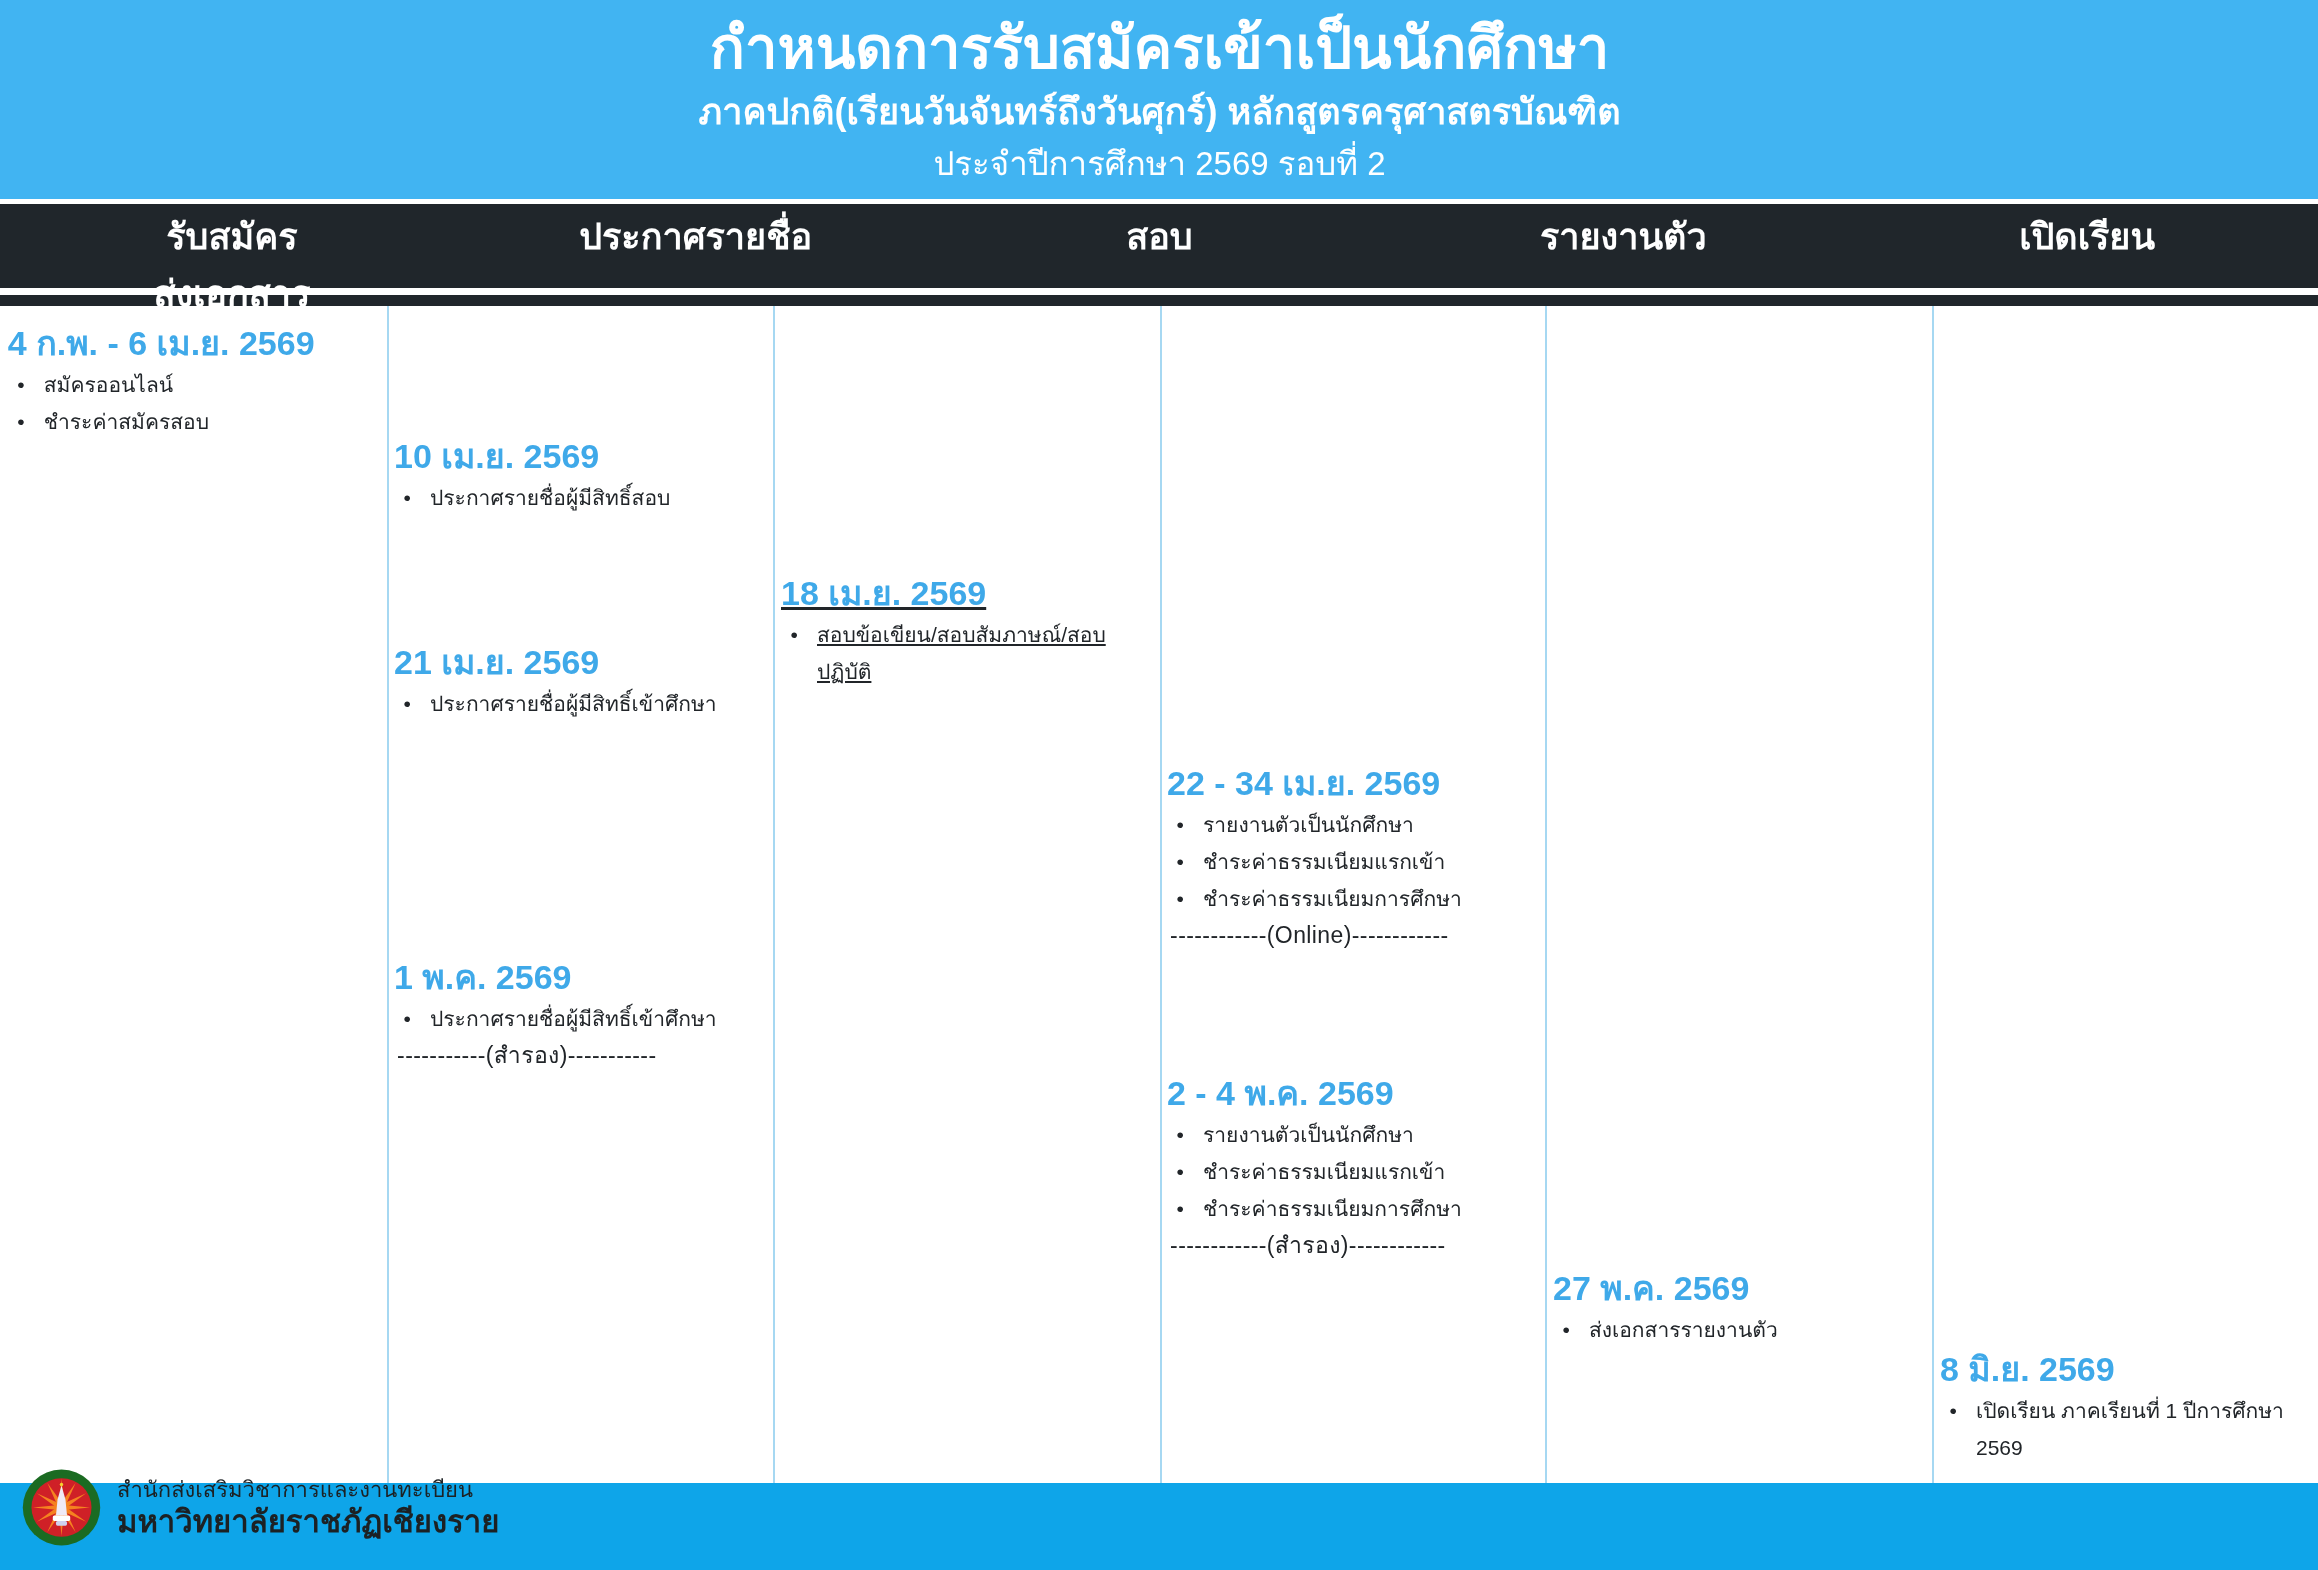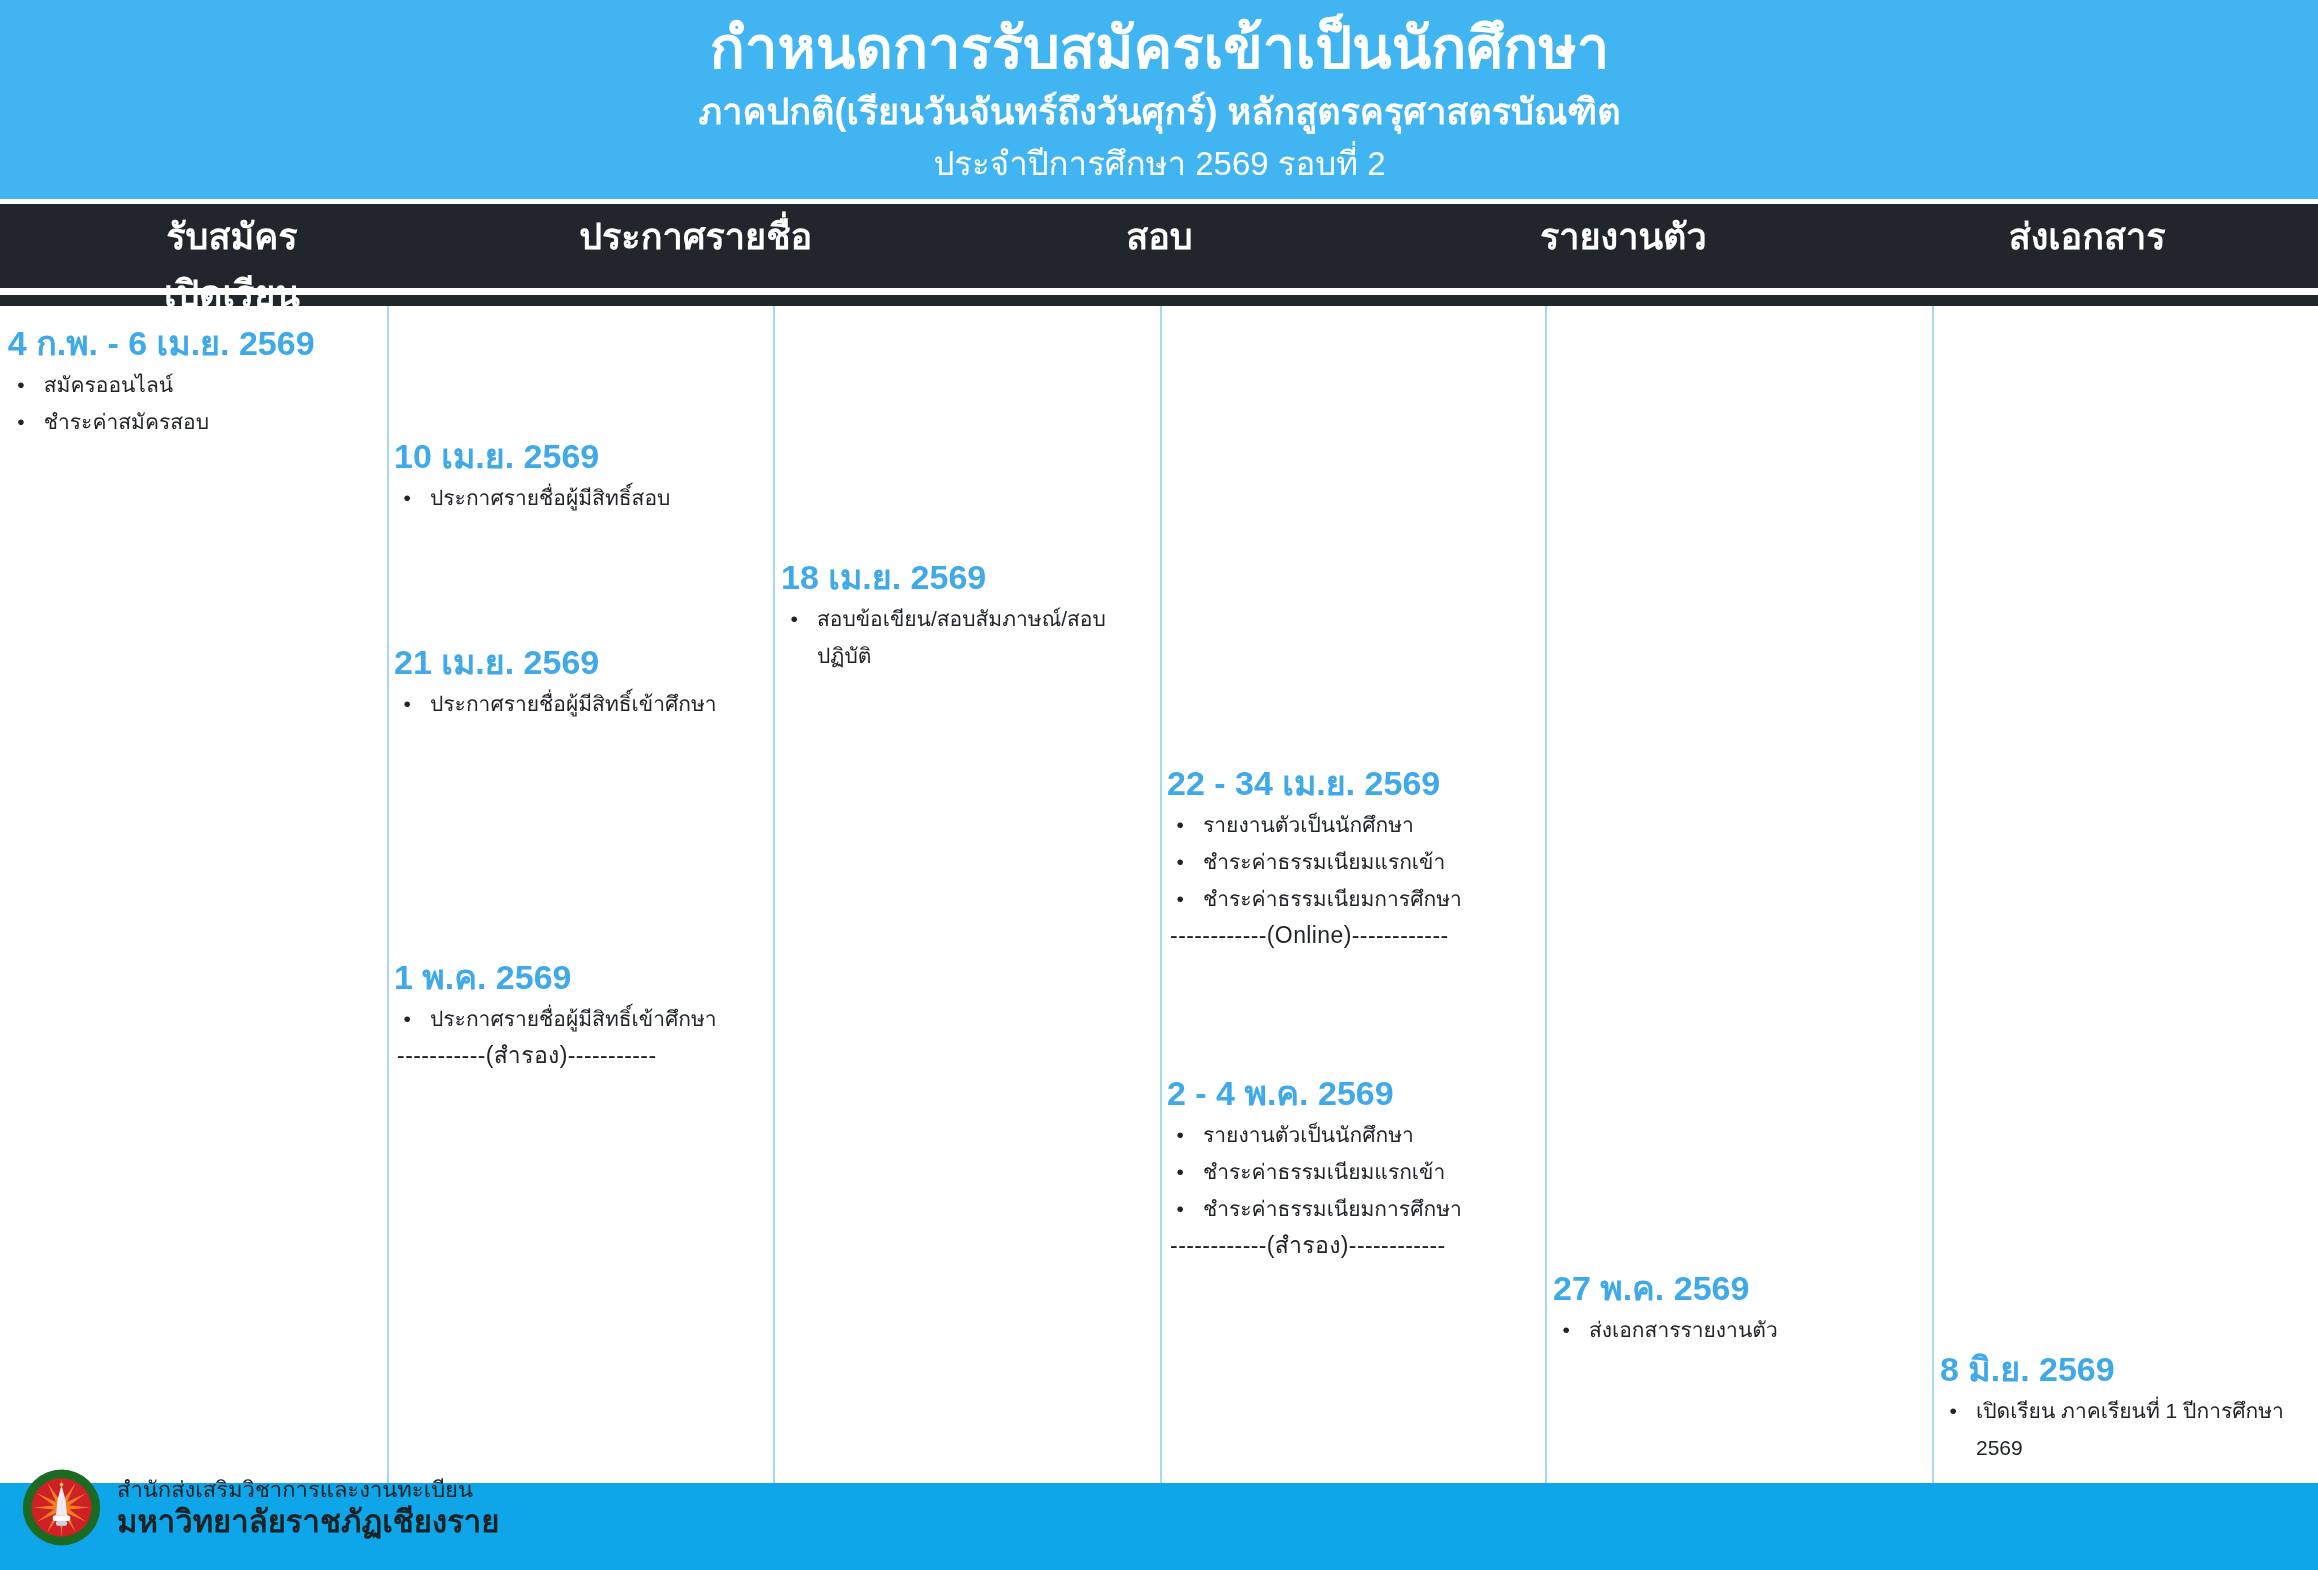--- a/index.html
+++ b/index.html
@@ -53,22 +53,22 @@
     <div class="line3">ประจำปีการศึกษา 2569 รอบที่ 2</div>
   </header>
 
   <div class="gap1"></div>
   <div class="thinbar"></div>
   <div class="headbar">
       <div>รับสมัคร</div>
       <div>ประกาศรายชื่อ</div>
       <div>สอบ</div>
       <div>รายงานตัว</div>
+      <div>เปิดเรียน</div>
       <div>ส่งเอกสาร</div>
-      <div>เปิดเรียน</div>
     </div>
   <div class="gap2"></div>
   <div class="strip"></div>
 
   <div class="grid">
       <div class="entry" style="left: 7.8px; top: 18px; width: 365px;">
         <div class="edate">4 ก.พ. - 6 เม.ย. 2569</div>
         <div class="eitem">สมัครออนไลน์</div>
         <div class="eitem">ชำระค่าสมัครสอบ</div>
       </div>
@@ -80,21 +80,21 @@
       <div class="entry" style="left: 394px; top: 337px; width: 365px;">
         <div class="edate">21 เม.ย. 2569</div>
         <div class="eitem">ประกาศรายชื่อผู้มีสิทธิ์​เข้าศึกษา</div>
       </div>
       <div class="entry" style="left: 394px; top: 652px; width: 365px;">
         <div class="edate">1 พ.ค. 2569</div>
         <div class="eitem">ประกาศรายชื่อผู้มีสิทธิ์​เข้าศึกษา</div>
         <div class="enote">-----------(สำรอง)-----------</div>
       </div>
       <div class="vsep" style="left: 773px;"></div>
-      <div class="entry" style="left: 781px; top: 252px; width: 365px;">
+      <div class="entry" style="left: 781px; top: 268px; width: 365px; text-decoration: underline;">
         <div class="edate">18 เม.ย. 2569</div>
         <div class="eitem">สอบข้อเขียน/สอบสัมภาษณ์/​สอบปฏิบัติ</div>
       </div>
       <div class="vsep" style="left: 1160px;"></div>
       <div class="entry" style="left: 1167px; top: 458px; width: 365px;">
         <div class="edate">22 - 34 เม.ย. 2569</div>
         <div class="eitem">รายงานตัวเป็นนักศึกษา</div>
         <div class="eitem">ชำระค่าธรรมเนียมแรกเข้า</div>
         <div class="eitem">ชำระค่าธรรมเนียมการศึกษา</div>
         <div class="enote">------------(Online)------------</div>

